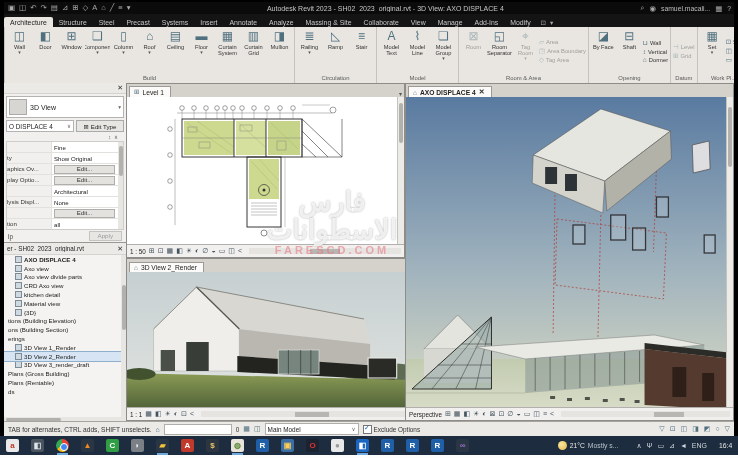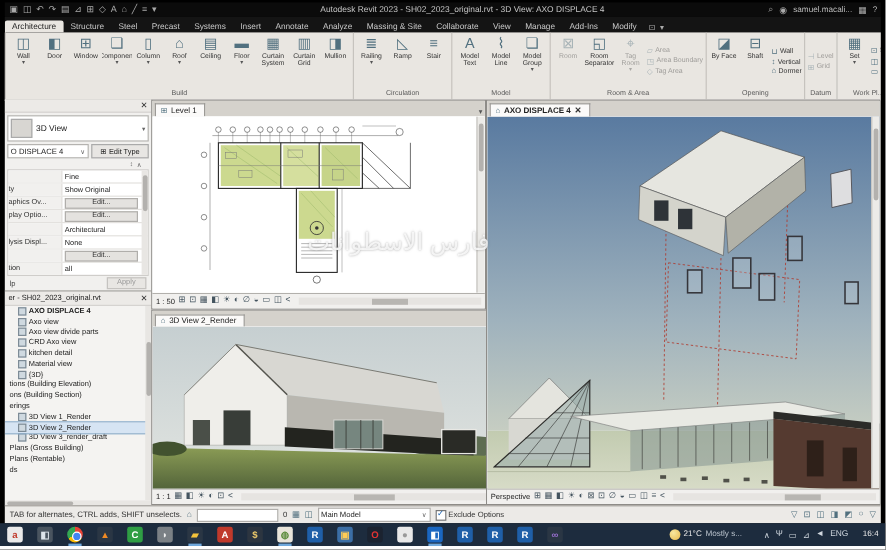--- a/index.html
+++ b/index.html
@@ -79,21 +79,21 @@
   .vcanvas{flex:1;position:relative;overflow:hidden;}
   .vctrl{height:12px;background:#f1f0ee;border-top:1px solid #b2b0ac;display:flex;align-items:center;gap:3px;padding:0 3px;flex:0 0 auto;}
   .vctrl .scale{font-size:6.3px;color:#222;white-space:nowrap;}
   .ci{font-size:7px;color:#44545f;line-height:10px;cursor:pointer;}
   .ctrl-scroll{flex:1;height:6px;background:#e6e4e1;position:relative;margin-left:4px;}
   .ctrl-thumb{position:absolute;top:0.5px;height:5px;background:#b8b6b2;}
   .vscroll-edge{position:absolute;right:0;top:0;bottom:0;width:6px;background:#ecebe8;border-left:1px solid #c5c3bf;}
   .vscroll-edge .vthumb{left:1px;width:4px;}
   
   #watermark{position:absolute;left:234px;top:188px;width:196px;text-align:center;z-index:40;pointer-events:none;}
-  #wm1{font-size:20px;font-weight:normal;color:rgba(255,255,255,.8);text-shadow:0 0 2px rgba(110,110,110,.6);line-height:28px;}
+  #wm1{font-size:27px;font-weight:bold;color:rgba(255,255,255,.8);text-shadow:0 0 2px rgba(110,110,110,.6);line-height:28px;}
   #wm2{font-size:11px;font-weight:bold;letter-spacing:3px;color:rgba(230,120,130,.6);}
   
   #statusbar{position:absolute;left:4px;right:4px;bottom:22px;height:15px;background:#eceae7;
              border-top:1px solid #a8a5a0;display:flex;align-items:center;gap:4px;padding:0 4px;box-sizing:border-box;}
   #hint{font-size:6.6px;color:#333;white-space:nowrap;overflow:hidden;}
   .st-ic{font-size:7px;color:#51707f;}
   #workset-box{width:66px;height:9px;background:#fff;border:1px solid #b0aeab;}
   #count-badge{font-size:6.4px;color:#333;}
   #mm-combo{width:88px;height:10px;background:#fff;border:1px solid #b0aeab;font-size:6.4px;display:flex;align-items:center;padding:0 2px;}
   #mm-combo::after{content:"∨";margin-left:auto;font-size:5.5px;color:#666;}
@@ -782,20 +782,21 @@
       <span class="ci">≡</span>
       <span class="ci">&lt;</span>
       <div class="ctrl-scroll">
           <div class="ctrl-thumb" style="left:55%;width:30px;"></div>
         </div>
     </div>
   </div>
 
   <div id="watermark">
     <div id="wm1">فارس الاسطوانات</div>
+    <div id="wm2">FARESCD.COM</div>
   </div>
 
   <div id="statusbar">
     <span id="hint">TAB for alternates, CTRL adds, SHIFT unselects.</span>
     <span class="st-ic">⌂</span>
     <span id="workset-box"></span>
     <span id="count-badge">0</span>
     <span class="st-ic">▦</span>
     <span class="st-ic">◫</span>
     <span id="mm-combo">

